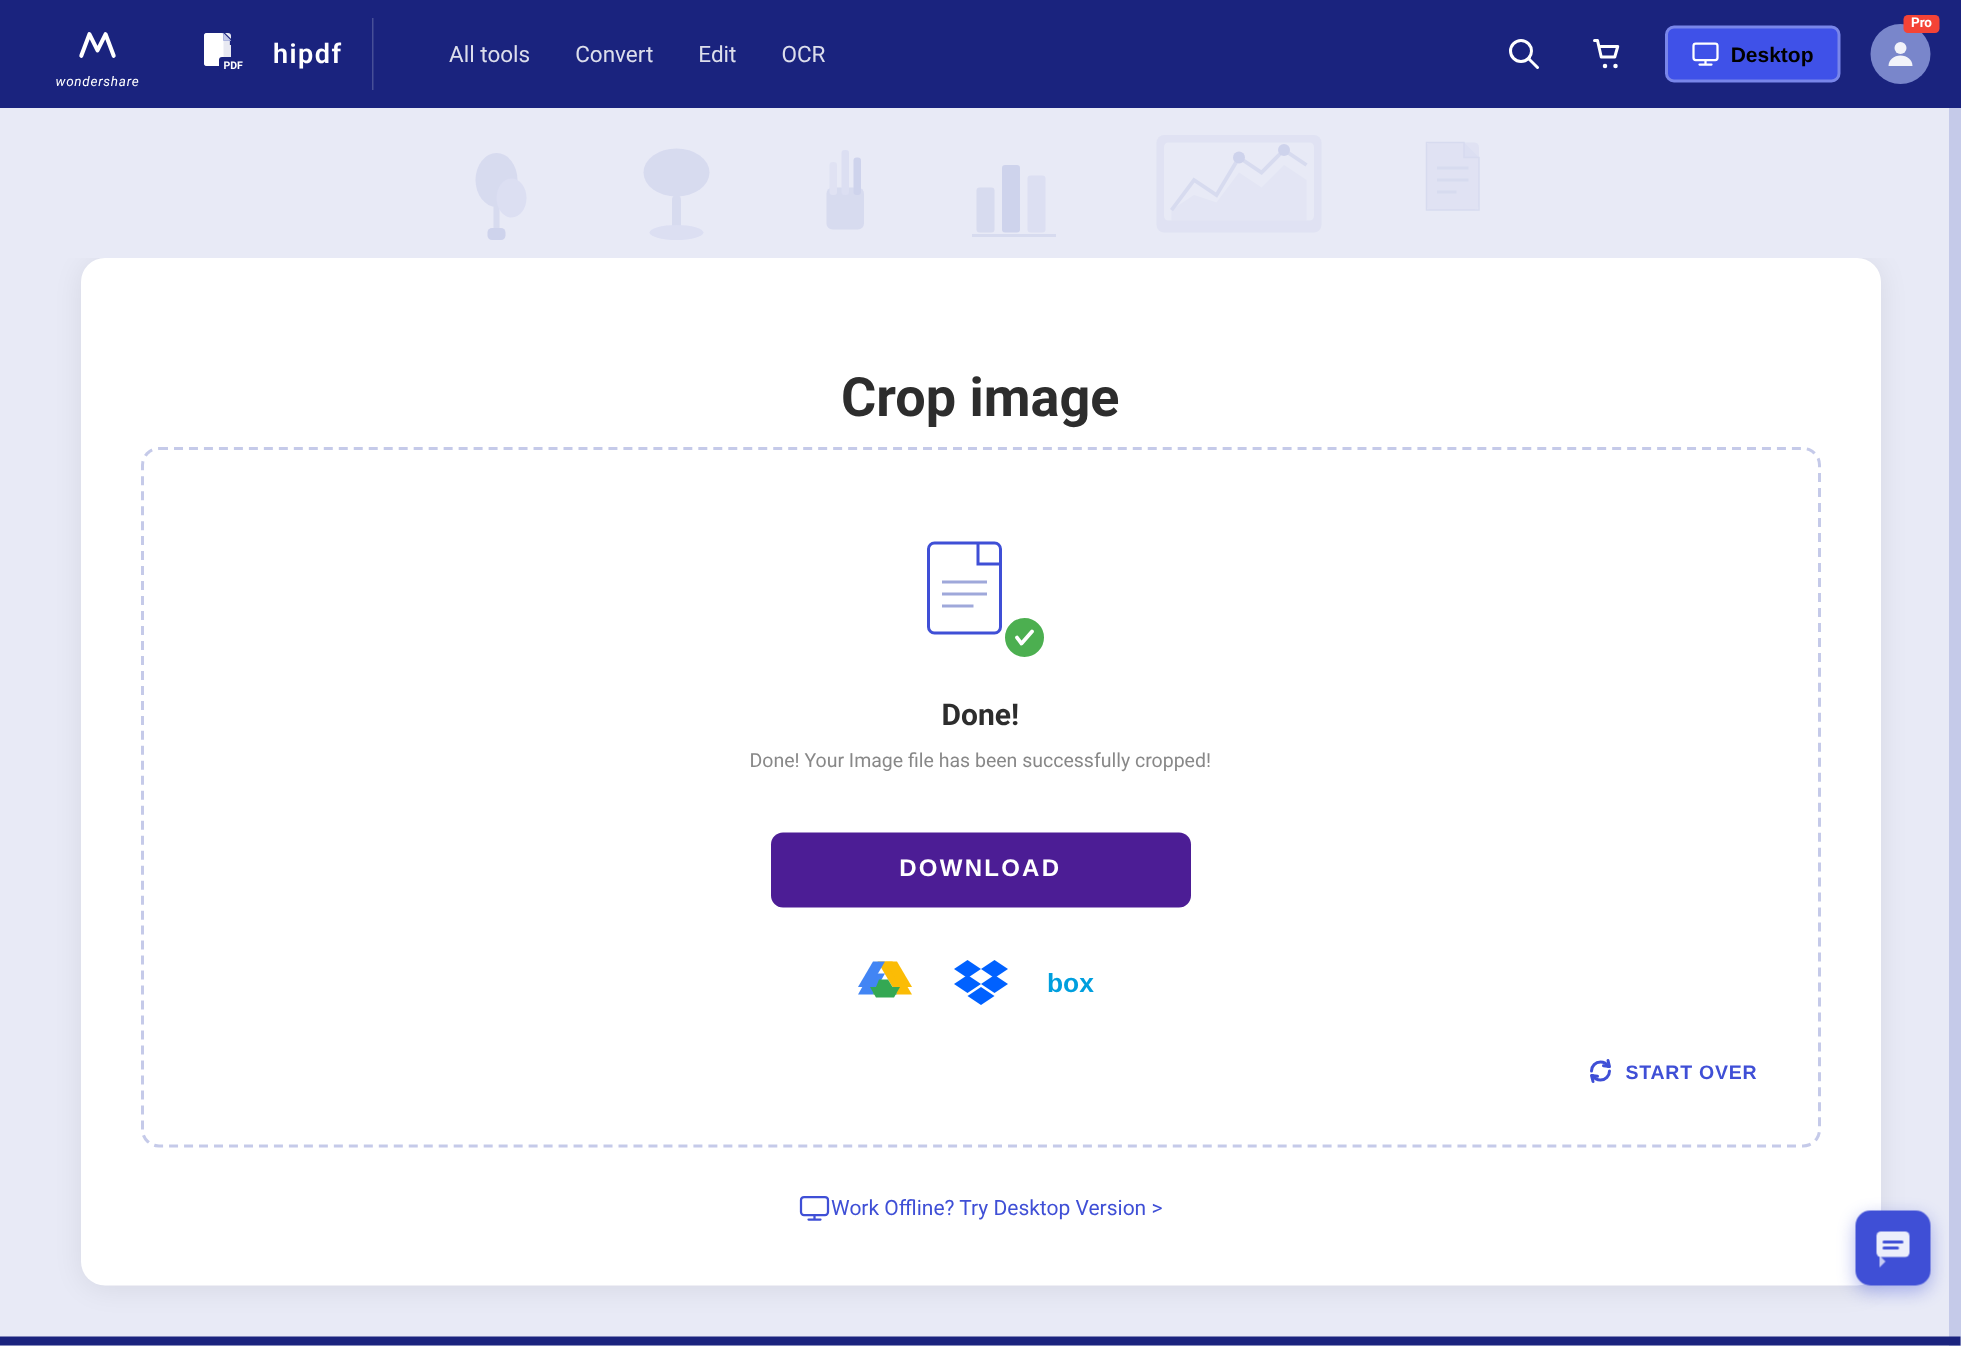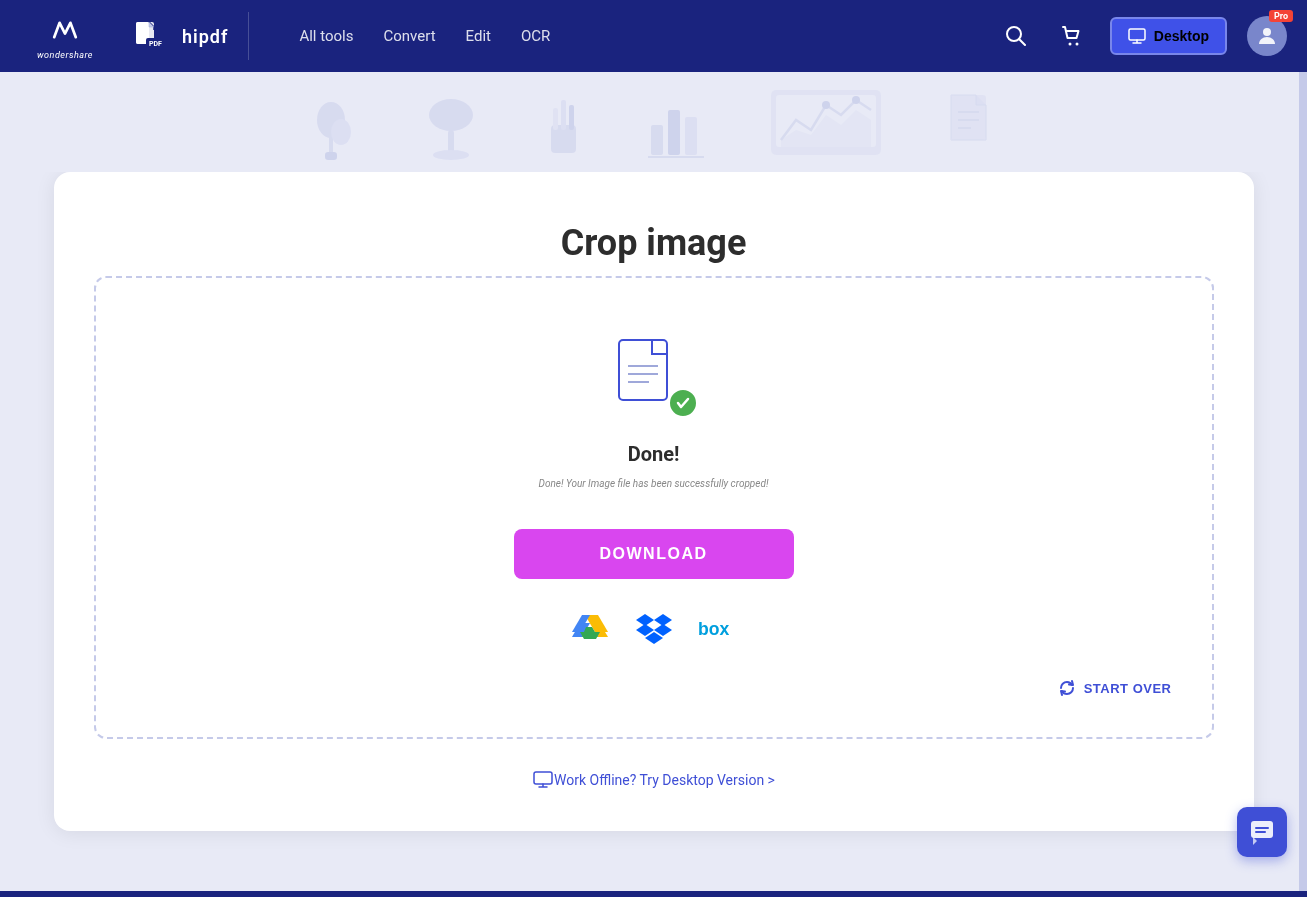--- a/index.html
+++ b/index.html
@@ -157,21 +157,21 @@
     .main-content {
       display: flex;
       justify-content: center;
       padding: 0 40px 40px;
     }
     .card {
       background: white;
       border-radius: 16px;
       width: 100%;
       max-width: 1200px;
-      padding: 50px 40px 40px;
+      padding: 72px 40px 40px;
       box-shadow: 0 2px 20px rgba(0,0,0,0.08);
     }
     .card-title {
       text-align: center;
       font-size: 36px;
       font-weight: 700;
       color: #2d2d2d;
       margin-bottom: 12px;
     }
     .card-subtitle {
@@ -214,28 +214,27 @@
       border: 2px solid white;
     }
 
     .done-title {
       font-size: 20px;
       font-weight: 700;
       color: #2d2d2d;
       margin-bottom: 12px;
     }
     .done-subtitle {
-      font-size: 10px;
+      font-size: 13px;
       color: #888;
       margin-bottom: 40px;
-      font-style: italic;
     }
 
     .download-btn {
-      background: #d946ef;
+      background: #4c1d95;
       color: white;
       border: none;
       border-radius: 8px;
       padding: 16px 80px;
       font-size: 16px;
       font-weight: 700;
       letter-spacing: 1.5px;
       cursor: pointer;
       margin-bottom: 30px;
       width: 280px;

